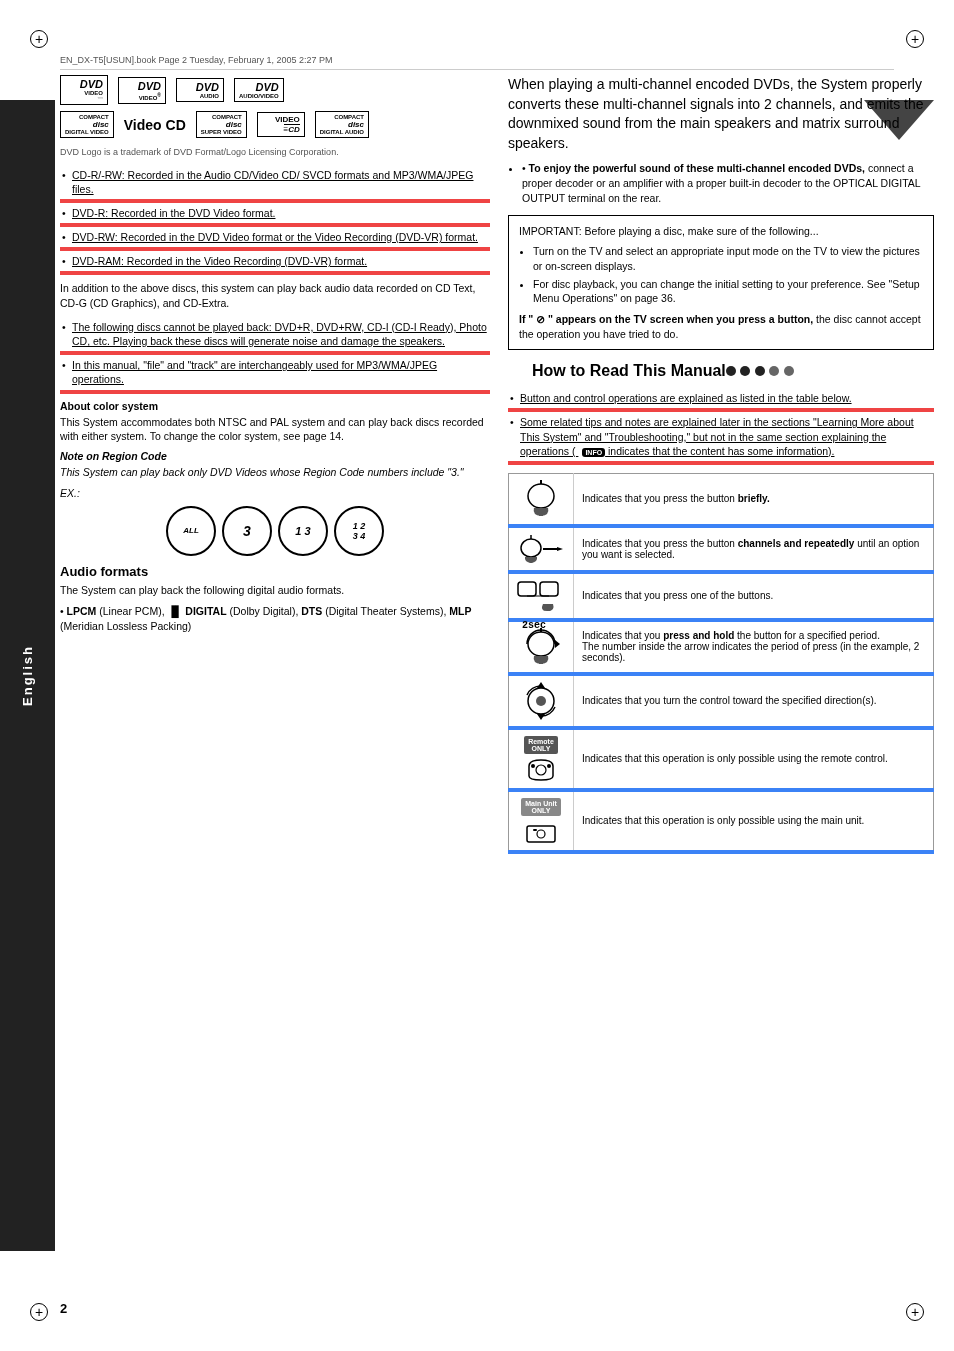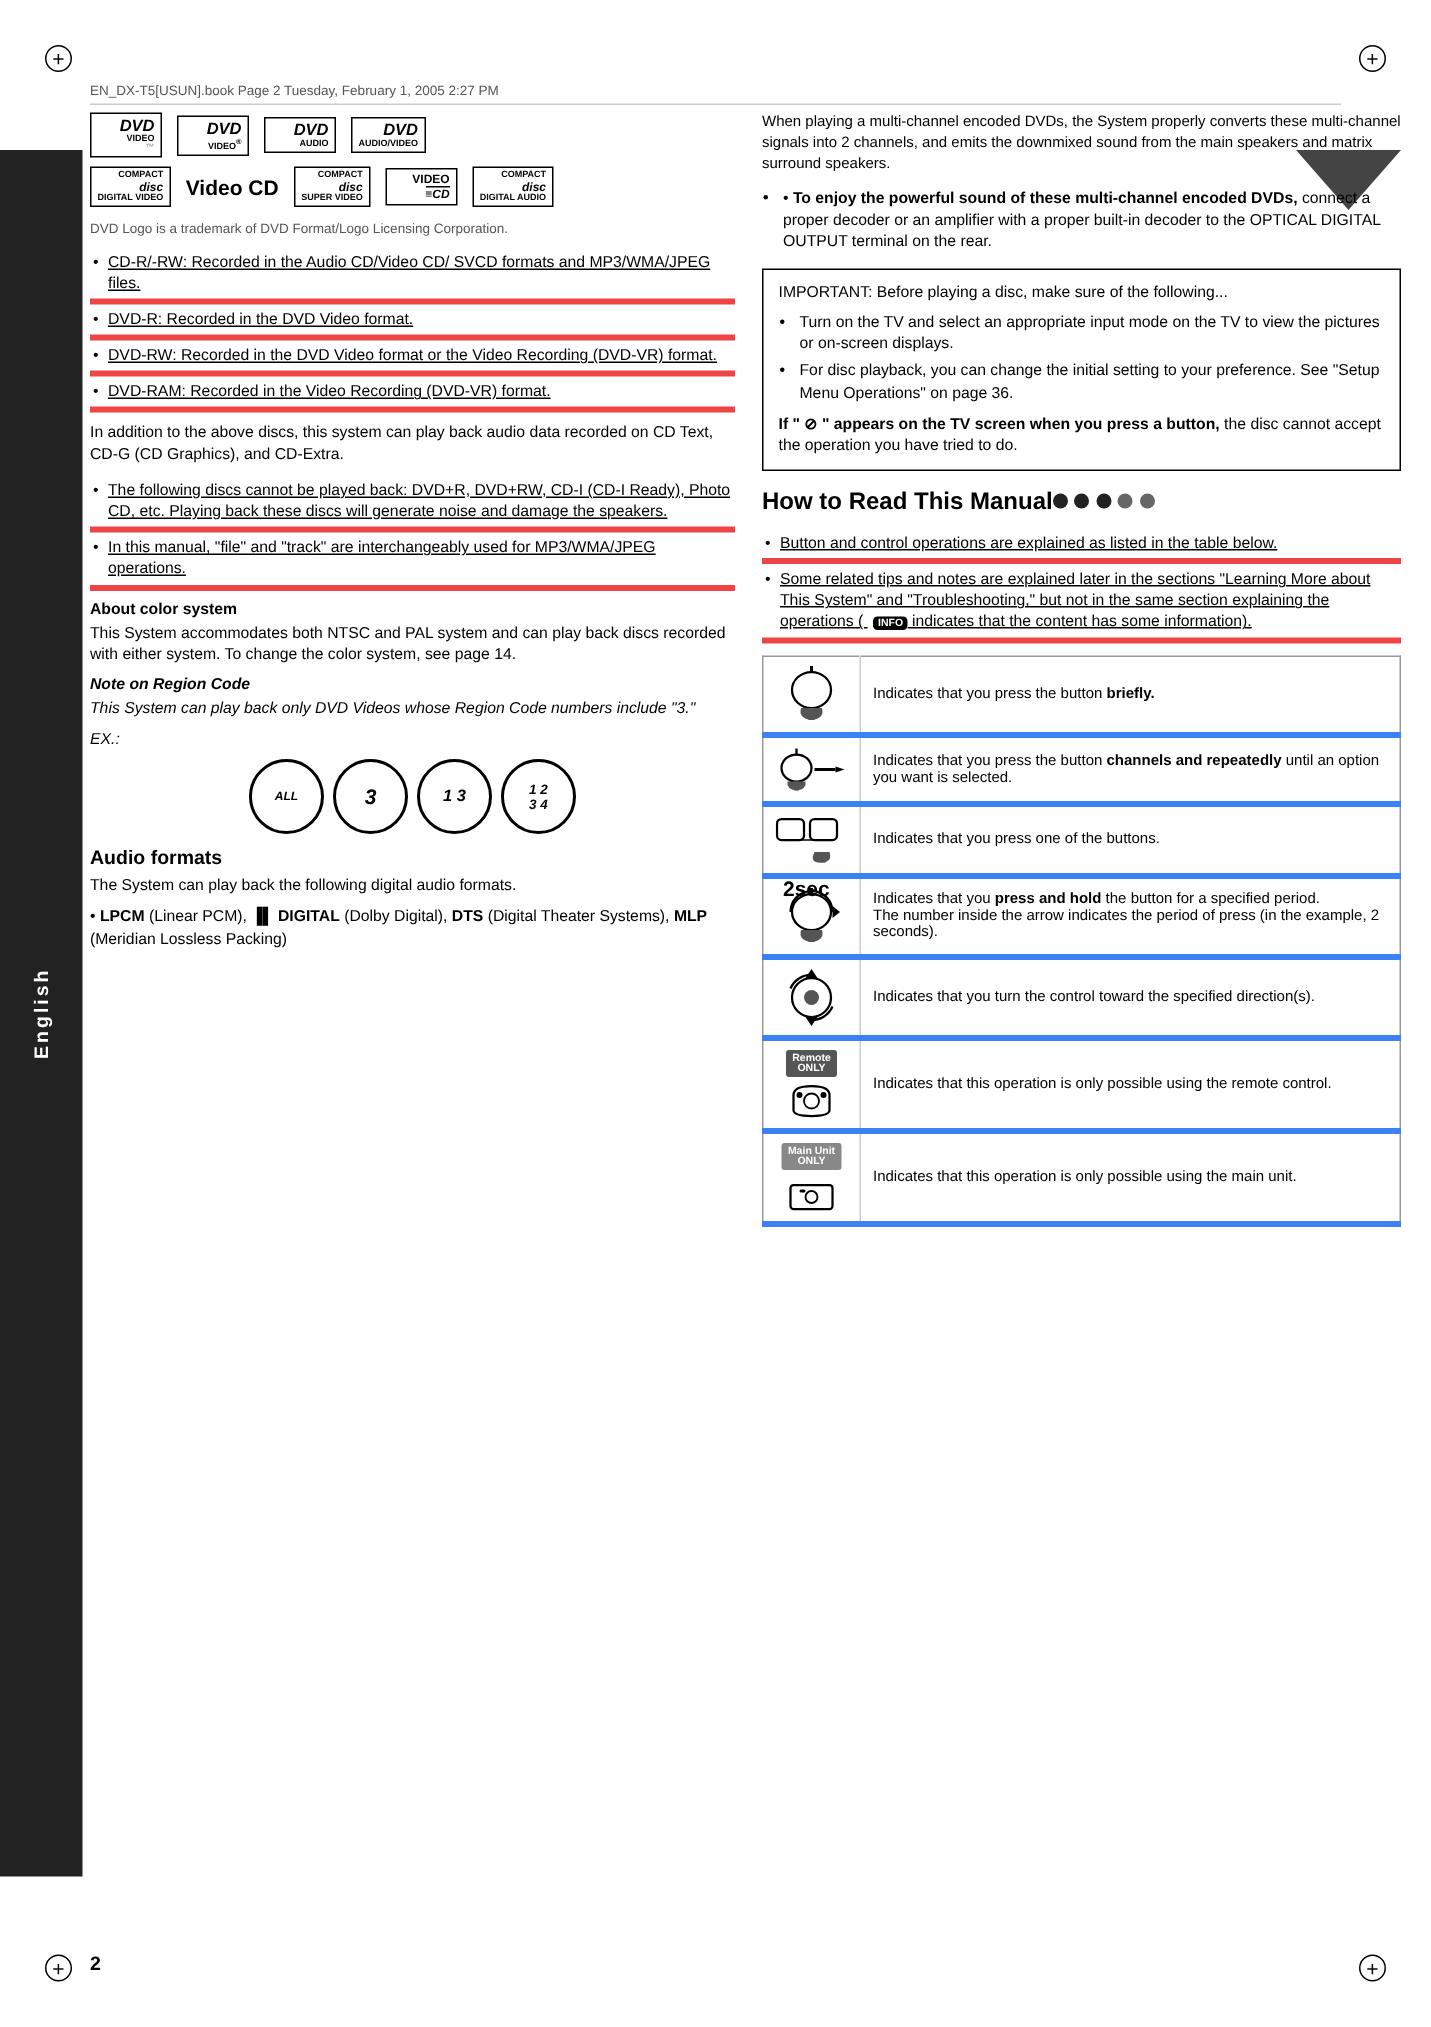--- a/index.html
+++ b/index.html
@@ -235,21 +235,21 @@
 
     
     .audio-formats-title {
       font-size: 13px;
       font-weight: bold;
       margin: 8px 0 4px 0;
     }
 
     
     .right-text {
-      font-size: 10px;
+      font-size: 14px;
       line-height: 1.4;
       margin-bottom: 8px;
     }
 
     .important-box {
       border: 1.5px solid #000;
       padding: 8px 10px;
       margin-bottom: 12px;
       font-size: 10.5px;
       line-height: 1.4;
@@ -270,20 +270,21 @@
     }
 
     
     .how-to-title {
       font-size: 16px;
       font-weight: bold;
       margin-bottom: 8px;
       display: flex;
       align-items: center;
       gap: 0;
+      margin-left: 24px;
     }
 
     
     .op-table {
       border: 1px solid #999;
       width: 100%;
       border-collapse: collapse;
       font-size: 10px;
       margin-top: 8px;
     }
@@ -345,25 +346,26 @@
       display: flex;
       flex-direction: column;
       align-items: center;
       gap: 2px;
     }
 
     
     svg { display: block; }
 
     .two-sec-label {
-      font-size: 14px;
+      font-size: 10px;
       font-weight: bold;
       position: absolute;
       top: -8px;
       left: 0;
+      font-family: Liberation Mono, monospace;
     }
     .icon-wrap { position: relative; display: inline-block; }
   </style>
 </head>
 <body>
 
 <div class="page-container">
 
   <div class="corner-mark corner-tl"></div>
   <div class="corner-mark corner-tr"></div>

